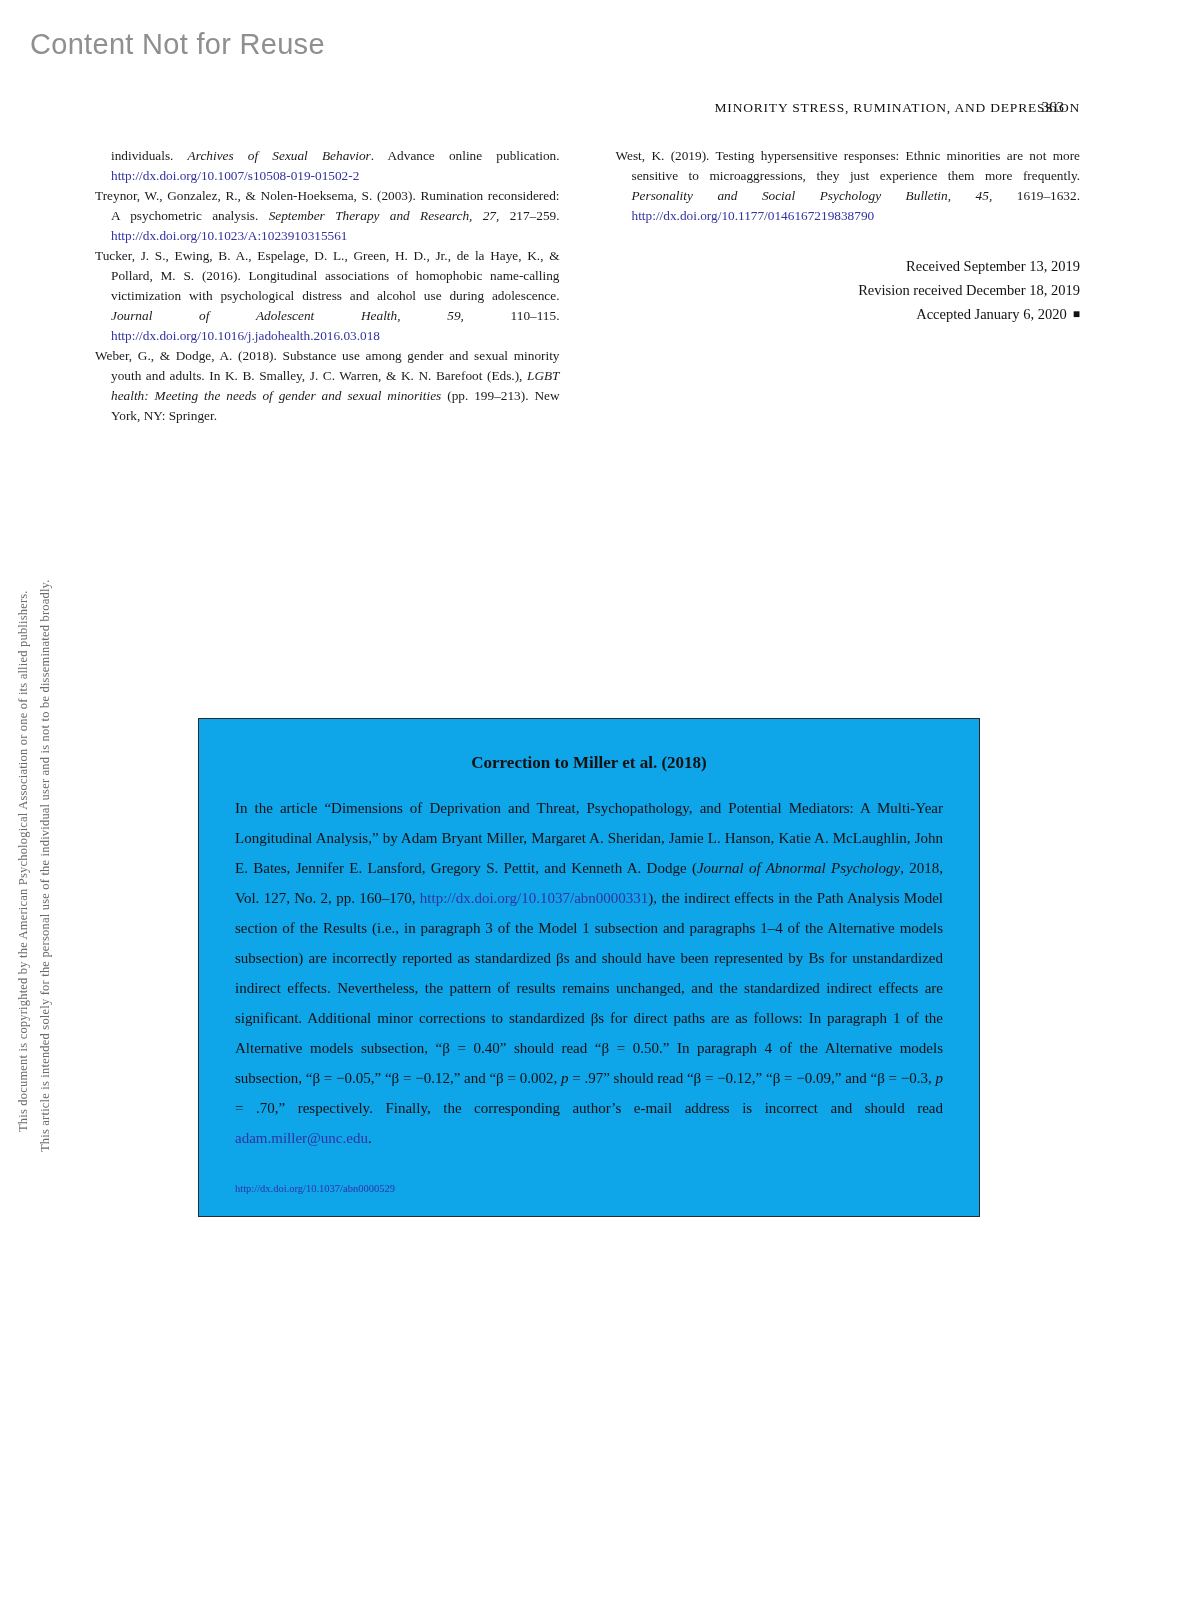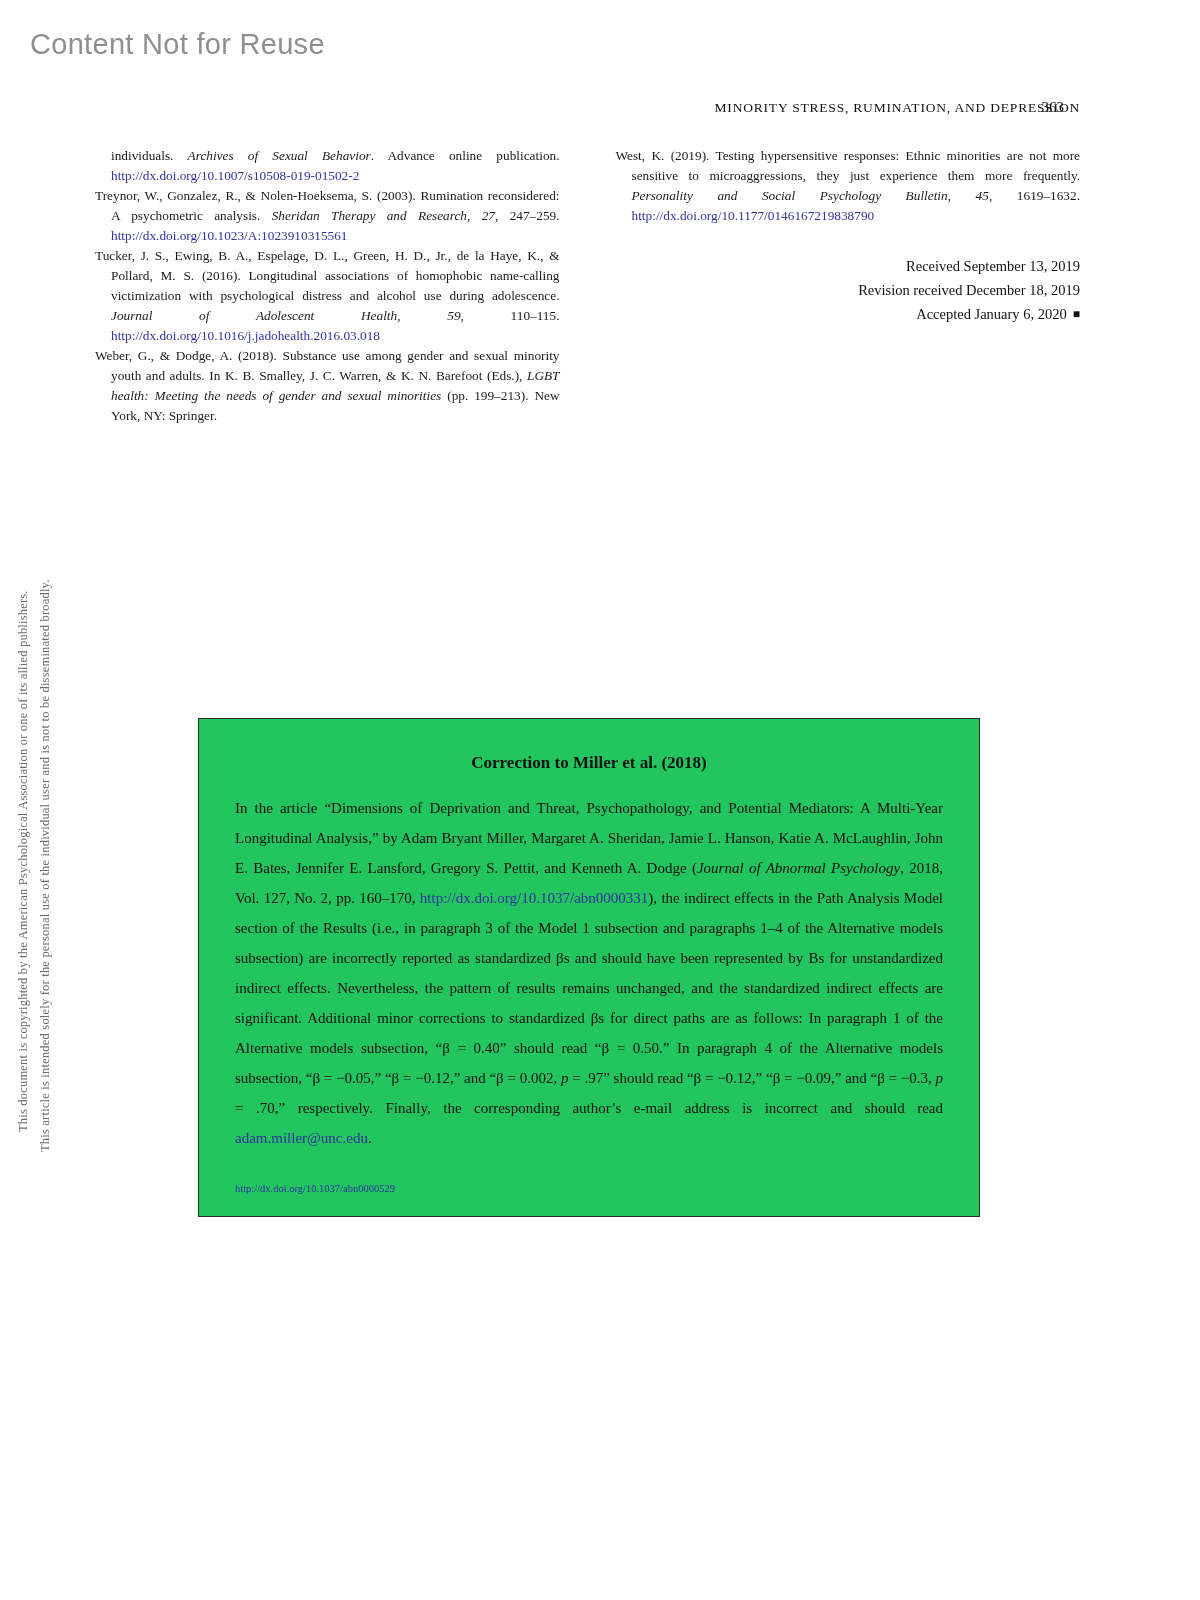--- a/index.html
+++ b/index.html
@@ -87,21 +87,21 @@
   }
   .sidebar-line1 { left: 16px; top: 1132px; }
   .sidebar-line2 { left: 38px; top: 1152px; }
   .correction-box {
     position: absolute;
     left: 198px;
     top: 718px;
     width: 782px;
     min-height: 444px;
     border: 1.5px solid #2b2b2b;
-    background: #22c55e;
+    background: #0ea5e9;
     padding: 34px 36px 22px 36px;
   }
   .correction-title {
     text-align: center;
     font-size: 17px;
     font-weight: bold;
     margin-bottom: 20px;
     color: #111;
   }
   .correction-body {
@@ -126,21 +126,21 @@
     <span class="running-head">MINORITY STRESS, RUMINATION, AND DEPRESSION</span>
     <span class="page-number">363</span>
   </div>
 
   <div class="sidebar-text sidebar-line1">This document is copyrighted by the American Psychological Association or one of its allied publishers.</div>
   <div class="sidebar-text sidebar-line2">This article is intended solely for the personal use of the individual user and is not to be disseminated broadly.</div>
 
   <div class="columns">
     <div class="col">
       <p class="ref continuation"><span>individuals. </span><em>Archives of Sexual Behavior</em><span>. Advance online publication. </span><span class="link">http://dx.doi.org/10.1007/s10508-019-01502-2</span></p>
-      <p class="ref"><span>Treynor, W., Gonzalez, R., &amp; Nolen-Hoeksema, S. (2003). Rumination reconsidered: A psychometric analysis. </span><em>Sheridan Therapy and Research, 27,</em><span> 247–259. </span><span class="link">http://dx.doi.org/10.1023/A:1023910315561</span></p>
+      <p class="ref"><span>Treynor, W., Gonzalez, R., &amp; Nolen-Hoeksema, S. (2003). Rumination reconsidered: A psychometric analysis. </span><em>September Therapy and Research, 27,</em><span> 217–259. </span><span class="link">http://dx.doi.org/10.1023/A:1023910315561</span></p>
       <p class="ref"><span>Tucker, J. S., Ewing, B. A., Espelage, D. L., Green, H. D., Jr., de la Haye, K., &amp; Pollard, M. S. (2016). Longitudinal associations of homophobic name-calling victimization with psychological distress and alcohol use during adolescence. </span><em>Journal of Adolescent Health, 59,</em><span> 110–115. </span><span class="link">http://dx.doi.org/10.1016/j.jadohealth.2016.03.018</span></p>
       <p class="ref"><span>Weber, G., &amp; Dodge, A. (2018). Substance use among gender and sexual minority youth and adults. In K. B. Smalley, J. C. Warren, &amp; K. N. Barefoot (Eds.), </span><em>LGBT health: Meeting the needs of gender and sexual minorities</em><span> (pp. 199–213). New York, NY: Springer.</span></p>
     </div>
     <div class="col">
       <p class="ref"><span>West, K. (2019). Testing hypersensitive responses: Ethnic minorities are not more sensitive to microaggressions, they just experience them more frequently. </span><em>Personality and Social Psychology Bulletin, 45,</em><span> 1619–1632. </span><span class="link">http://dx.doi.org/10.1177/0146167219838790</span></p>
       <div class="dates">
         <div>Received September 13, 2019</div>
         <div>Revision received December 18, 2019</div>
         <div><span>Accepted January 6, 2020</span><span class="end-marker">■</span></div>
       </div>

